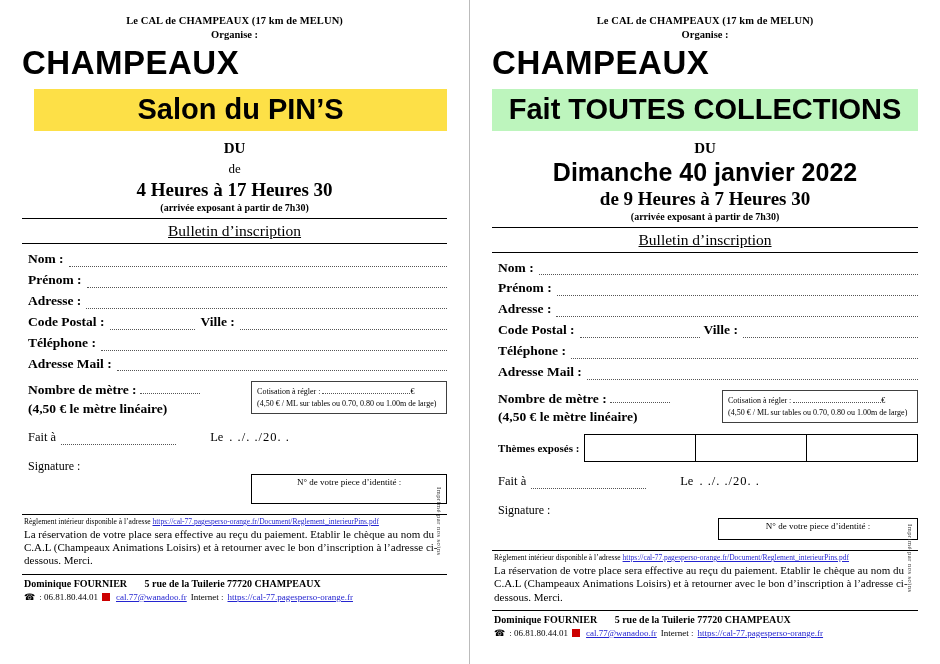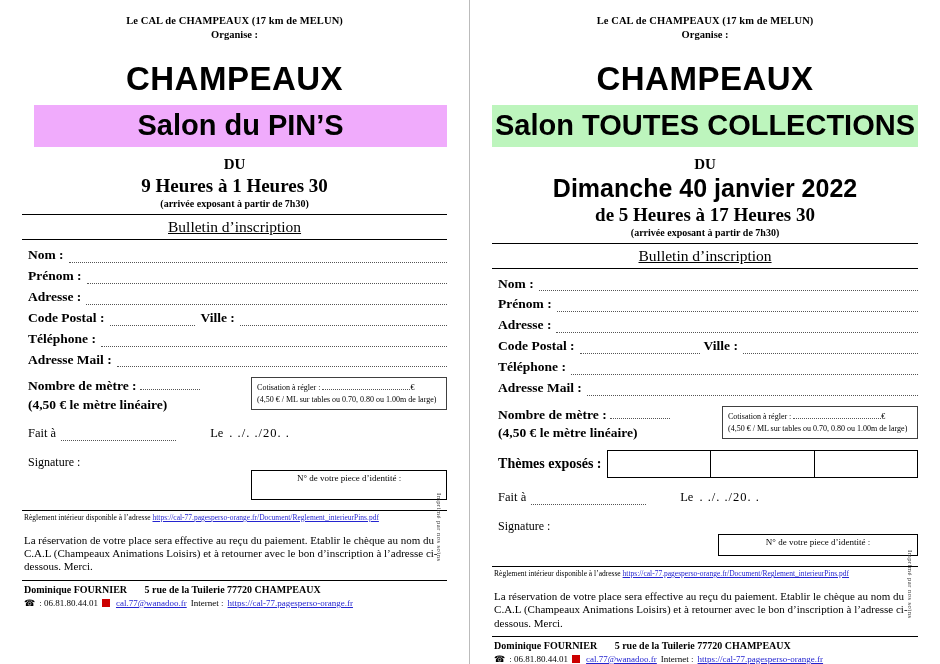--- a/index.html
+++ b/index.html
@@ -33,38 +33,38 @@
     letter-spacing:.1px;
     line-height:1.35;
   }
   .organise{
     text-align:center;
     font-size:10.5px;
     font-weight:bold;
     margin-top:1px;
   }
   .title-big{
-    text-align:center;
+    text-align:left;
     font-family:"Liberation Sans", sans-serif;
     font-weight:bold;
     font-size:33px;
     letter-spacing:.5px;
-    margin-top:22px;
+    margin-top:6px;
     line-height:1.05;
   }
   .hl{
     margin-top:8px;
     padding:4px 0 6px 0;
     text-align:center;
     font-family:"Liberation Sans", sans-serif;
     font-weight:bold;
     font-size:29px;
     line-height:1.12;
   }
-  .hl.yellow{ background:#f0abfc;margin-left:12px; }
+  .hl.yellow{ background:#fde047;margin-left:12px; }
   .hl.green{ background:#bdf5bd; }
   .du{
     text-align:center;
     font-size:15px;
     font-weight:bold;
     margin-top:9px;
     font-family:"Liberation Serif", serif;
   }
   .date{
     text-align:center;
@@ -153,21 +153,21 @@
     box-sizing:border-box;
     margin-left:auto;
   }
   .cotis-box .l1 .dd{
     display:inline-block;width:88px;border-bottom:1px dotted #555;height:8px;
   }
   .themes-row{
     display:flex;
     margin:8px 0 0 6px;
     align-items:stretch;
-    font-size:14px;
+    font-size:11px;
     font-weight:bold;
   }
   .themes-label{ padding-right:6px; white-space:nowrap; align-self:center;}
   .themes-grid{ display:flex; flex:1 1 auto; }
   .themes-grid .cell{
     flex:1 1 0;
     border:1px solid #000;
     height:26px;
     margin-left:-1px;
   }
@@ -208,21 +208,21 @@
     margin:10px 0 2px 0;
   }
   .reglement{
     font-size:7.5px;
     line-height:1.3;
     margin-left:2px;
   }
   .para{
     font-size:11px;
     line-height:1.22;
-    margin-top:11px;
+    margin-top:1px;
     margin-left:2px;
   }
   .foot-rule2{
     border:0;border-top:1.2px solid #000;
     margin:6px 0 3px 0;
   }
   .contact{
     font-size:10px;
     font-weight:bold;
     margin-left:2px;
@@ -256,21 +256,22 @@
 
 <div class="page">
 
   <div class="flyer left">
     <div class="inner">
       <div class="tiny-head">Le CAL de CHAMPEAUX (17 km de MELUN)</div>
       <div class="organise">Organise :</div>
       <div class="title-big">CHAMPEAUX</div>
       <div class="hl yellow">Salon du PIN’S</div>
       <div class="du">DU</div>
-      <div class="hours">9 Heures à 1 Heures 30</div>
+      <div class="de">de</div>
+      <div class="hours">4 Heures à 17 Heures 30</div>
       <div class="arrival">(arrivée exposant à partir de 7h30)</div>
       <hr class="rule">
       <div class="bulletin">Bulletin d’inscription</div>
       <hr class="rule2">
 
       <div class="field">
         <span class="lbl">Nom :</span>
         <span class="dots"></span>
       </div>
       <div class="field">
@@ -343,24 +344,24 @@
       </div>
       <div class="sidecode">Imprimé par nos soins</div>
     </div>
   </div>
 
   <div class="flyer right">
     <div class="inner">
       <div class="tiny-head">Le CAL de CHAMPEAUX (17 km de MELUN)</div>
       <div class="organise">Organise :</div>
       <div class="title-big">CHAMPEAUX</div>
-      <div class="hl green">Salon TOUTES COLLECTIONS</div>
+      <div class="hl green">Fait TOUTES COLLECTIONS</div>
       <div class="du">DU</div>
       <div class="date smaller">Dimanche 40 janvier 2022</div>
-      <div class="hours inlined">de 5 Heures à 17 Heures 30</div>
+      <div class="hours inlined">de 9 Heures à 7 Heures 30</div>
       <div class="arrival">(arrivée exposant à partir de 7h30)</div>
       <hr class="rule">
       <div class="bulletin">Bulletin d’inscription</div>
       <hr class="rule2">
 
       <div class="field">
         <span class="lbl">Nom :</span>
         <span class="dots"></span>
       </div>
       <div class="field">

